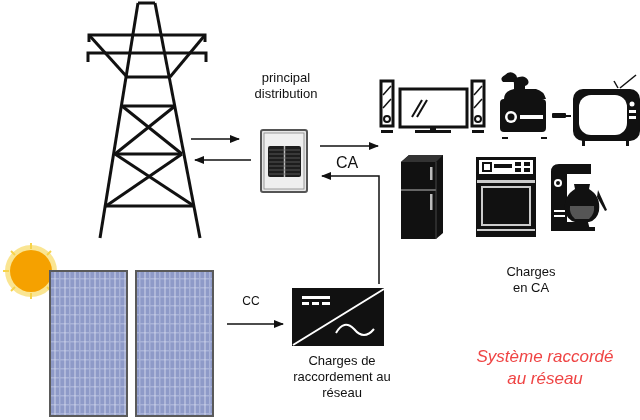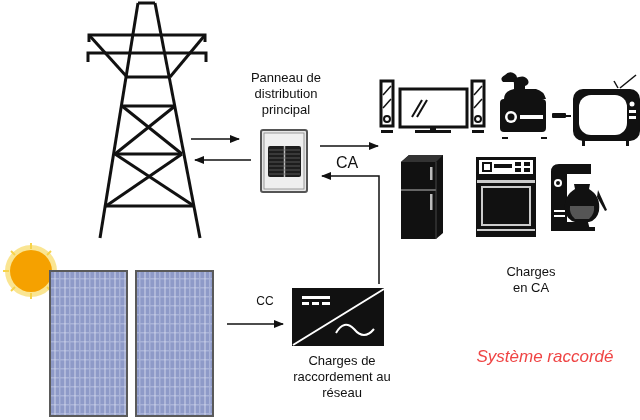--- a/index.html
+++ b/index.html
@@ -171,35 +171,35 @@
     <line x1="293" y1="345" x2="384" y2="289" stroke="#fff" stroke-width="2"></line>
     <rect x="302" y="296" width="28" height="3" fill="#fff"></rect>
     <rect x="302" y="302" width="7" height="3" fill="#fff"></rect>
     <rect x="312" y="302" width="7" height="3" fill="#fff"></rect>
     <rect x="322" y="302" width="8" height="3" fill="#fff"></rect>
     <path d="M336,333 q8,-14 18,-4 q10,12 20,0" fill="none" stroke="#fff" stroke-width="2"></path>
   </g>
 </svg>
 
 <div class="label" style="left:236px;top:70px;width:100px;">
-  <div>Panneau de</div>
+  <div>principal</div>
   <div>distribution</div>
-  <div>principal</div>
 </div>
 
 <div class="label" style="left:332px;top:155px;width:30px;font-size:16px;">CA</div>
 
-<div class="label" style="left:236px;top:293px;width:30px;font-size:12px;margin-left:14px;">CC</div>
+<div class="label" style="left:236px;top:293px;width:30px;font-size:12px;">CC</div>
 
 <div class="label" style="left:287px;top:353px;width:110px;">
   <div>Charges de</div>
   <div>raccordement au</div>
   <div>réseau</div>
 </div>
 
 <div class="label" style="left:491px;top:264px;width:80px;">
   <div>Charges</div>
   <div>en CA</div>
 </div>
 
 <div class="italic-title" style="left:455px;top:346px;width:180px;">
   <div>Système raccordé</div>
+  <div>au réseau</div>
 </div>
 
 </body></html>

